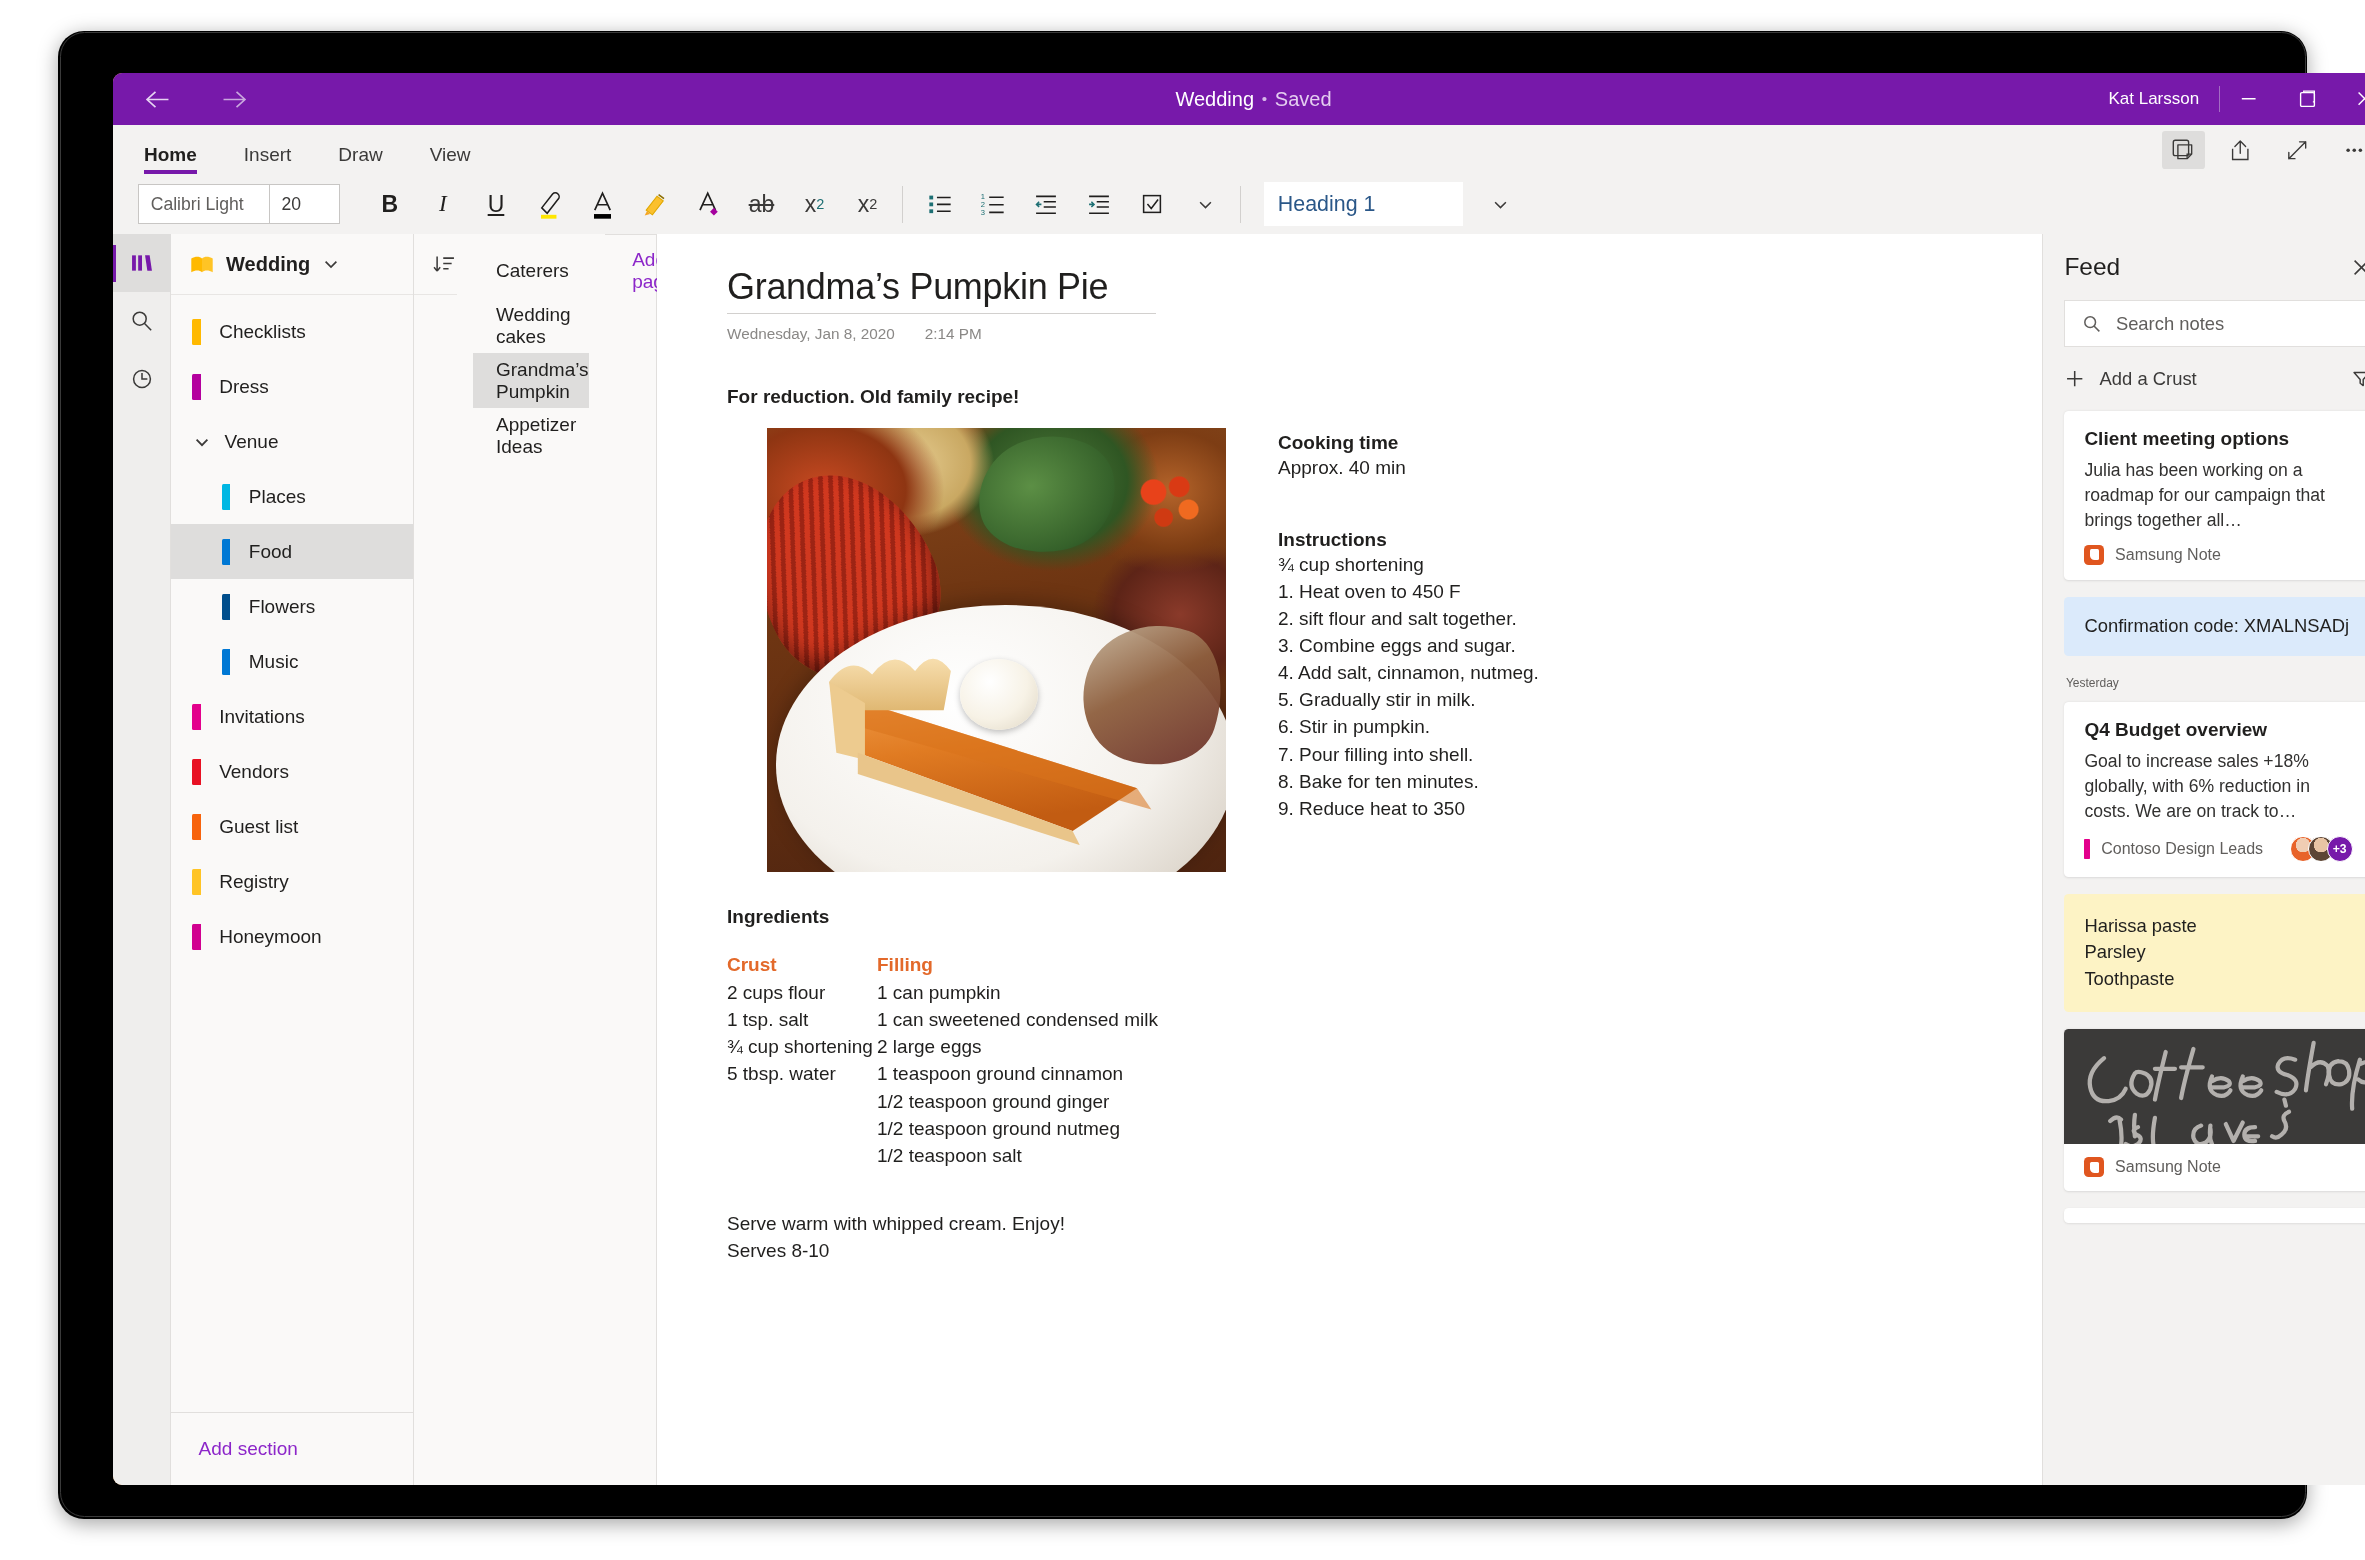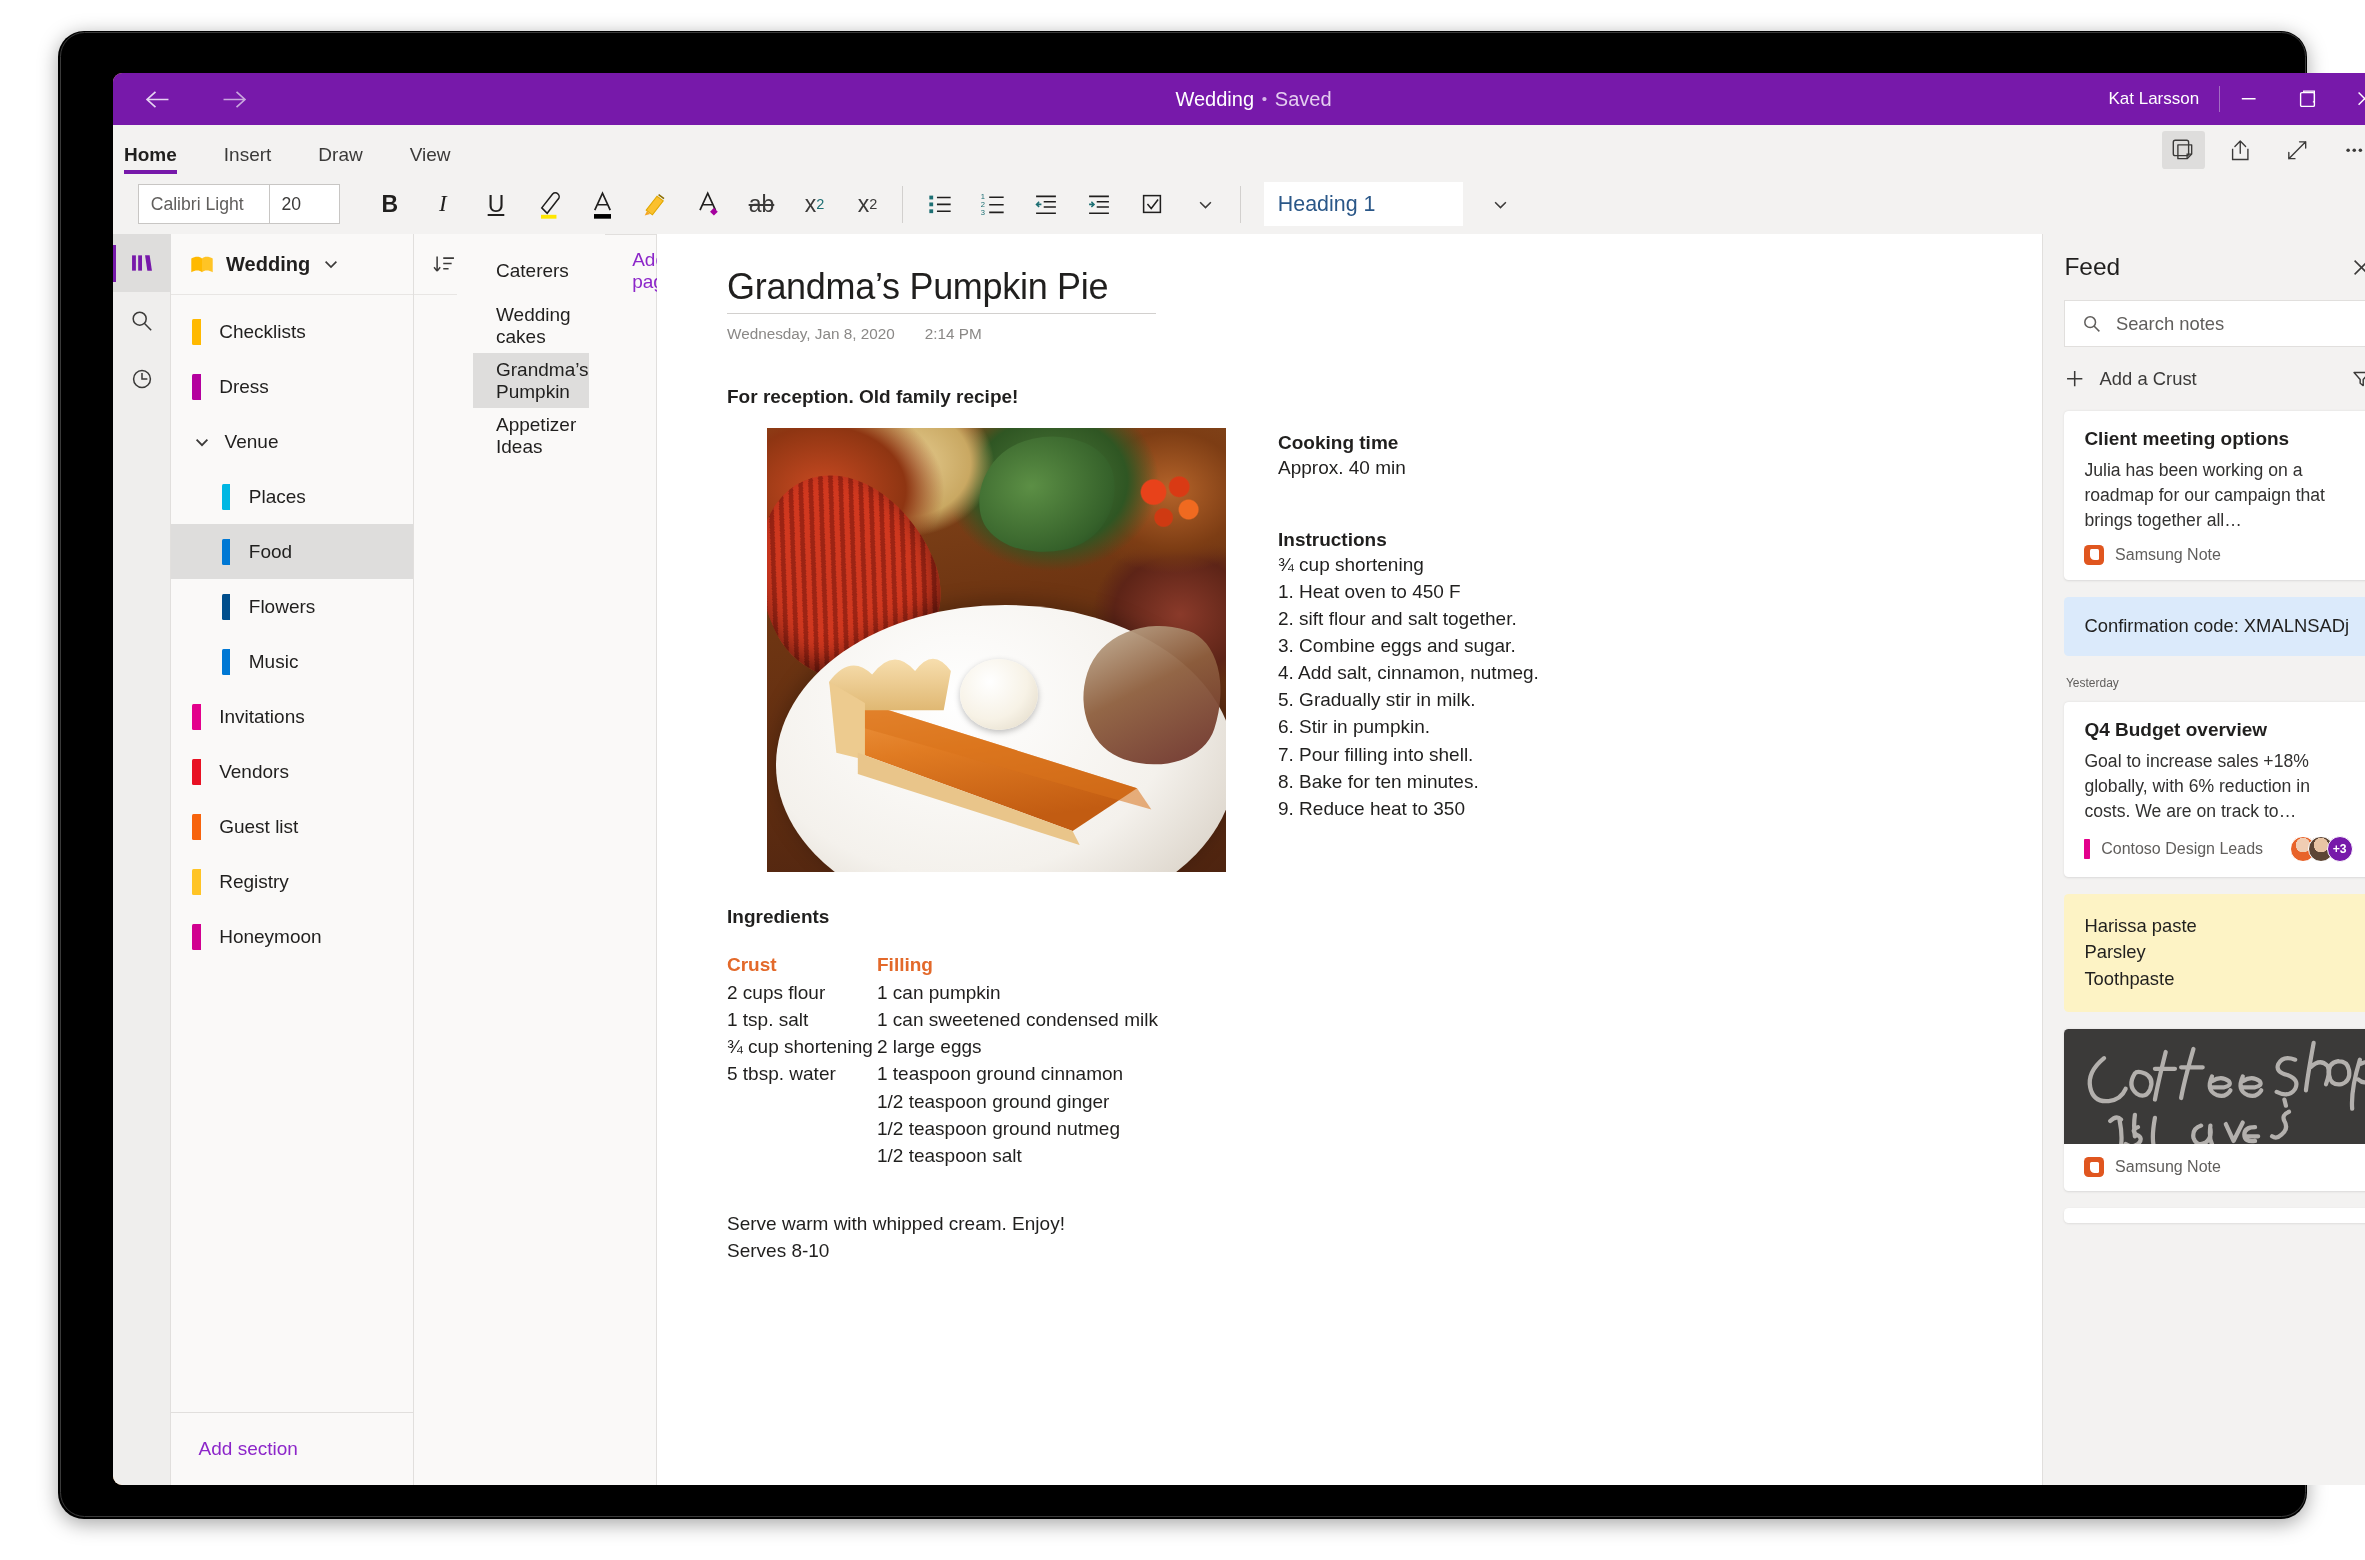--- a/index.html
+++ b/index.html
@@ -79,21 +79,21 @@
     background: #f3f2f1;
     display: flex; align-items: flex-end;
     border-bottom: none;
   }
   .ribbon-tab {
     font-size: 19px; color: #3b3a39;
     padding: 0 0 8.4px 0;
     margin-left: 47px;
     position: relative;
   }
-  .ribbon-tab:first-child { margin-left: 11px; }
+  .ribbon-tab:first-child { margin-left: 31px; }
   .ribbon-tab.active { color: #201f1e; font-weight: bold; }
   .ribbon-tab.active::after {
     content: ""; position: absolute;
     left: 0; right: 0; bottom: 0;
     height: 3.8px; background: #7719aa;
   }
   #ribbon-tabs-right {
     position: absolute; right: 18.4px; bottom: 4.6px;
     display: flex; align-items: center; gap: 13.8px;
   }
@@ -713,21 +713,21 @@
     </div>
 
     <div id="canvas">
       <div id="page-title">Grandma’s Pumpkin Pie</div>
       <div id="title-rule"></div>
       <div id="page-meta">
         <span>Wednesday, Jan 8, 2020</span>
         <span>2:14 PM</span>
       </div>
 
-      <div id="intro-line">For reception. Old family recipe!</div>
+      <div id="intro-line">For reduction. Old family recipe!</div>
 
       <div id="content-cols">
 
         <div id="pie-photo">
           <div class="ph" id="ph-bg"></div>
           <div class="ph" id="ph-leaf-g"></div>
           <div class="ph" id="ph-berries"></div>
           <div class="ph" id="ph-corn"></div>
           <div class="ph" id="ph-plate"></div>
           <div class="ph" id="ph-leaf-r"></div>

